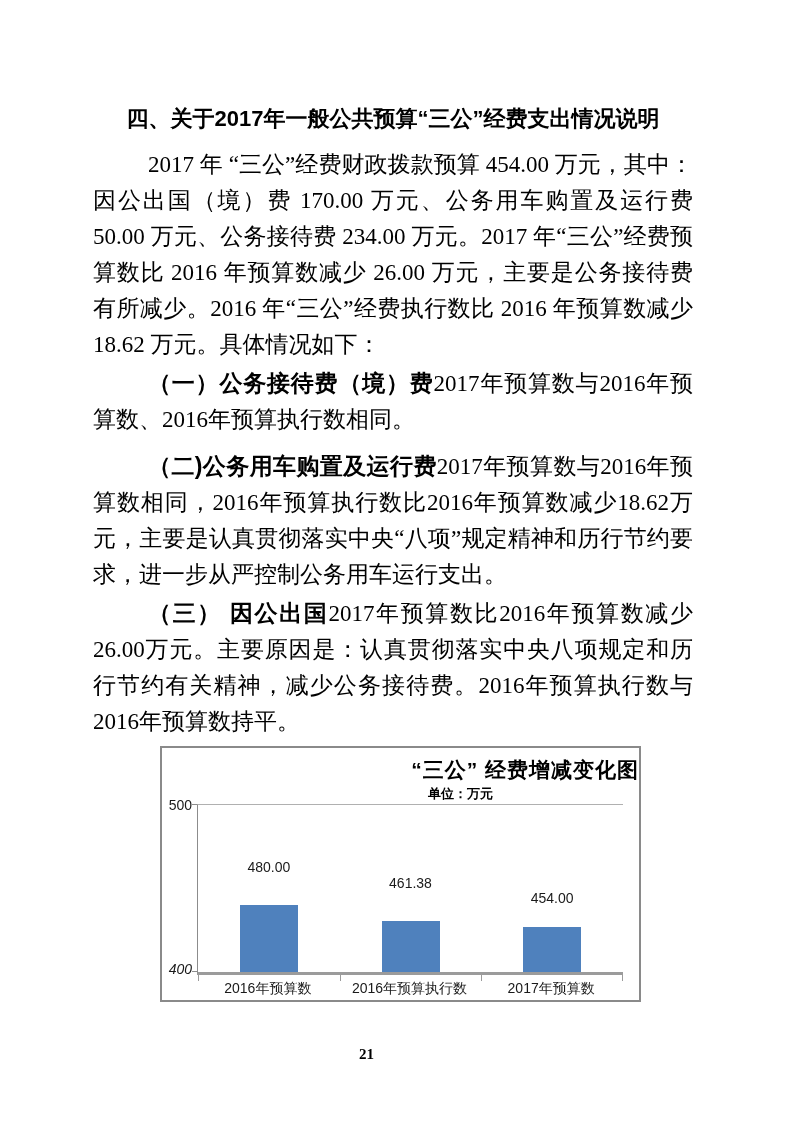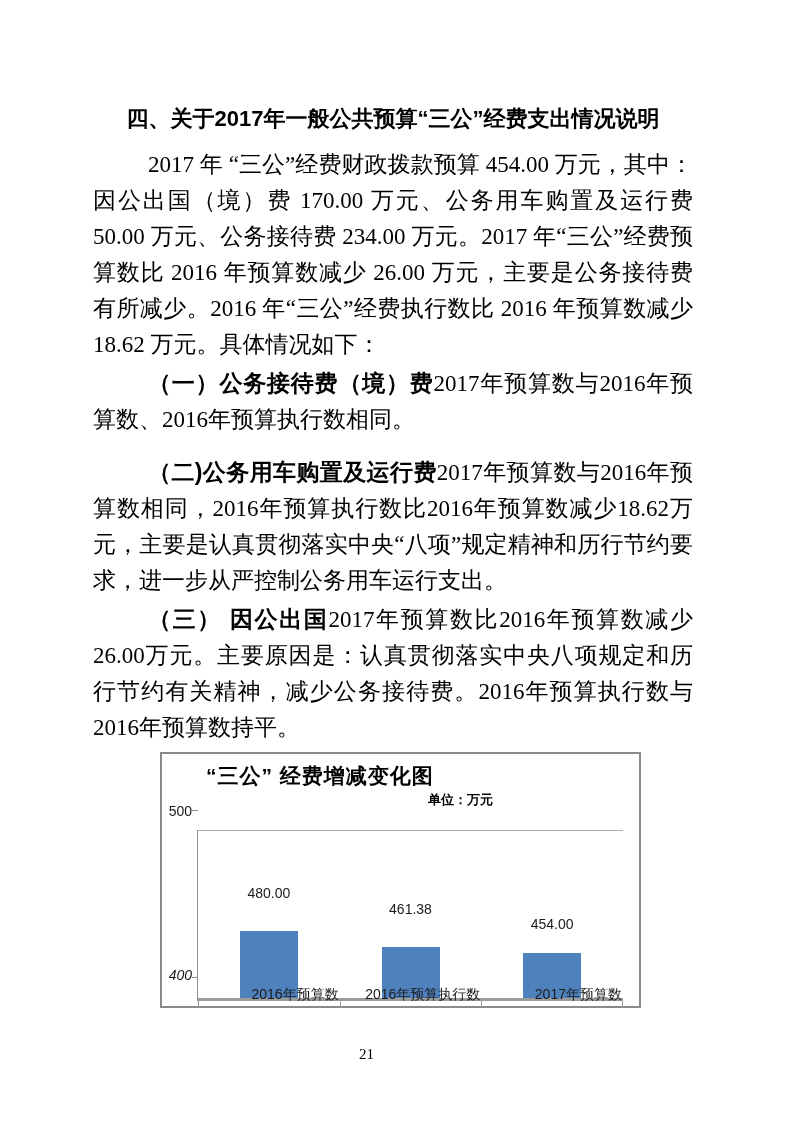--- a/index.html
+++ b/index.html
@@ -12,47 +12,46 @@
   .doc-heading {
     font-family:"Liberation Sans","DejaVu Sans",sans-serif;
     font-size:22px; font-weight:bold; line-height:30px;
     text-align:center; margin:0 0 12px 0;
   }
   .body-para {
     font-size:23px; line-height:36px; text-align:justify;
     text-indent:55px; margin:0;
   }
   .para-gap-sm { margin-top:2px; }
-  .para-gap-md { margin-top:16px; }
+  .para-gap-md { margin-top:10px; }
   .lead {
     font-weight:bold;
     font-family:"Liberation Sans","DejaVu Sans",sans-serif;
   }
   
   .chart-box {
     position:relative; width:481px; height:256px;
     margin:6px 0 0 67px;
     border:2px solid #8a8a8a; background:#fff;
     font-family:"Liberation Sans","DejaVu Sans",sans-serif;
     box-sizing:border-box;
   }
   .chart-title {
     position:absolute; top:8px; left:0; width:100%;
-    text-align:left; font-size:21px; font-weight:bold; letter-spacing:1px;padding-left:44px;
+    text-align:right; font-size:21px; font-weight:bold; letter-spacing:1px;
   }
   .chart-unit {
     position:absolute; top:37px; right:146px;
     font-size:13px; font-weight:bold;
   }
   .chart-plot {
     position:absolute; left:35px; top:56px; width:425px; height:167px;
     border-top:1px solid #b0b0b0;
     border-left:1px solid #8c8c8c;
     border-bottom:3px solid #9b9b9b;
-    margin-top:20px;
   }
   .ytick {
     position:absolute; left:2px; width:28px; text-align:right;
     font-size:14px; color:#1a1a1a; line-height:14px;
   }
   .ytick-top { top:50px; }
   .ytick-bottom { top:214px;font-style:italic; }
   .ytick-dash {
     position:absolute; width:6px; height:1px; background:#8c8c8c; left:30px;
   }
@@ -61,25 +60,25 @@
   .chart-bar { position:absolute; bottom:0; }
   .bar-value-label {
     position:absolute; width:90px; text-align:center;
     font-size:14px; color:#1a1a1a;
   }
   .x-tick { position:absolute; top:167px; width:1px; height:9px; background:#9b9b9b; }
   .xlabels {
     position:absolute; left:35px; top:232px; width:425px; height:20px;
   }
   .cat-label {
-    position:absolute; top:0; text-align:right; font-size:14px; color:#1a1a1a;
+    position:absolute; top:0; text-align:center; font-size:14px; color:#1a1a1a;
   }
   .page-number {
     position:absolute; left:0; right:0; bottom:68px;
-    text-align:center; font-size:15px;
+    text-align:center; font-size:15px;font-weight:bold;
   }
 </style>
 </head>
 <body>
 
 <div class="page">
   <div class="content">
 
     <h1 class="doc-heading">四、关于2017年一般公共预算“三公”经费支出情况说明</h1>
 

